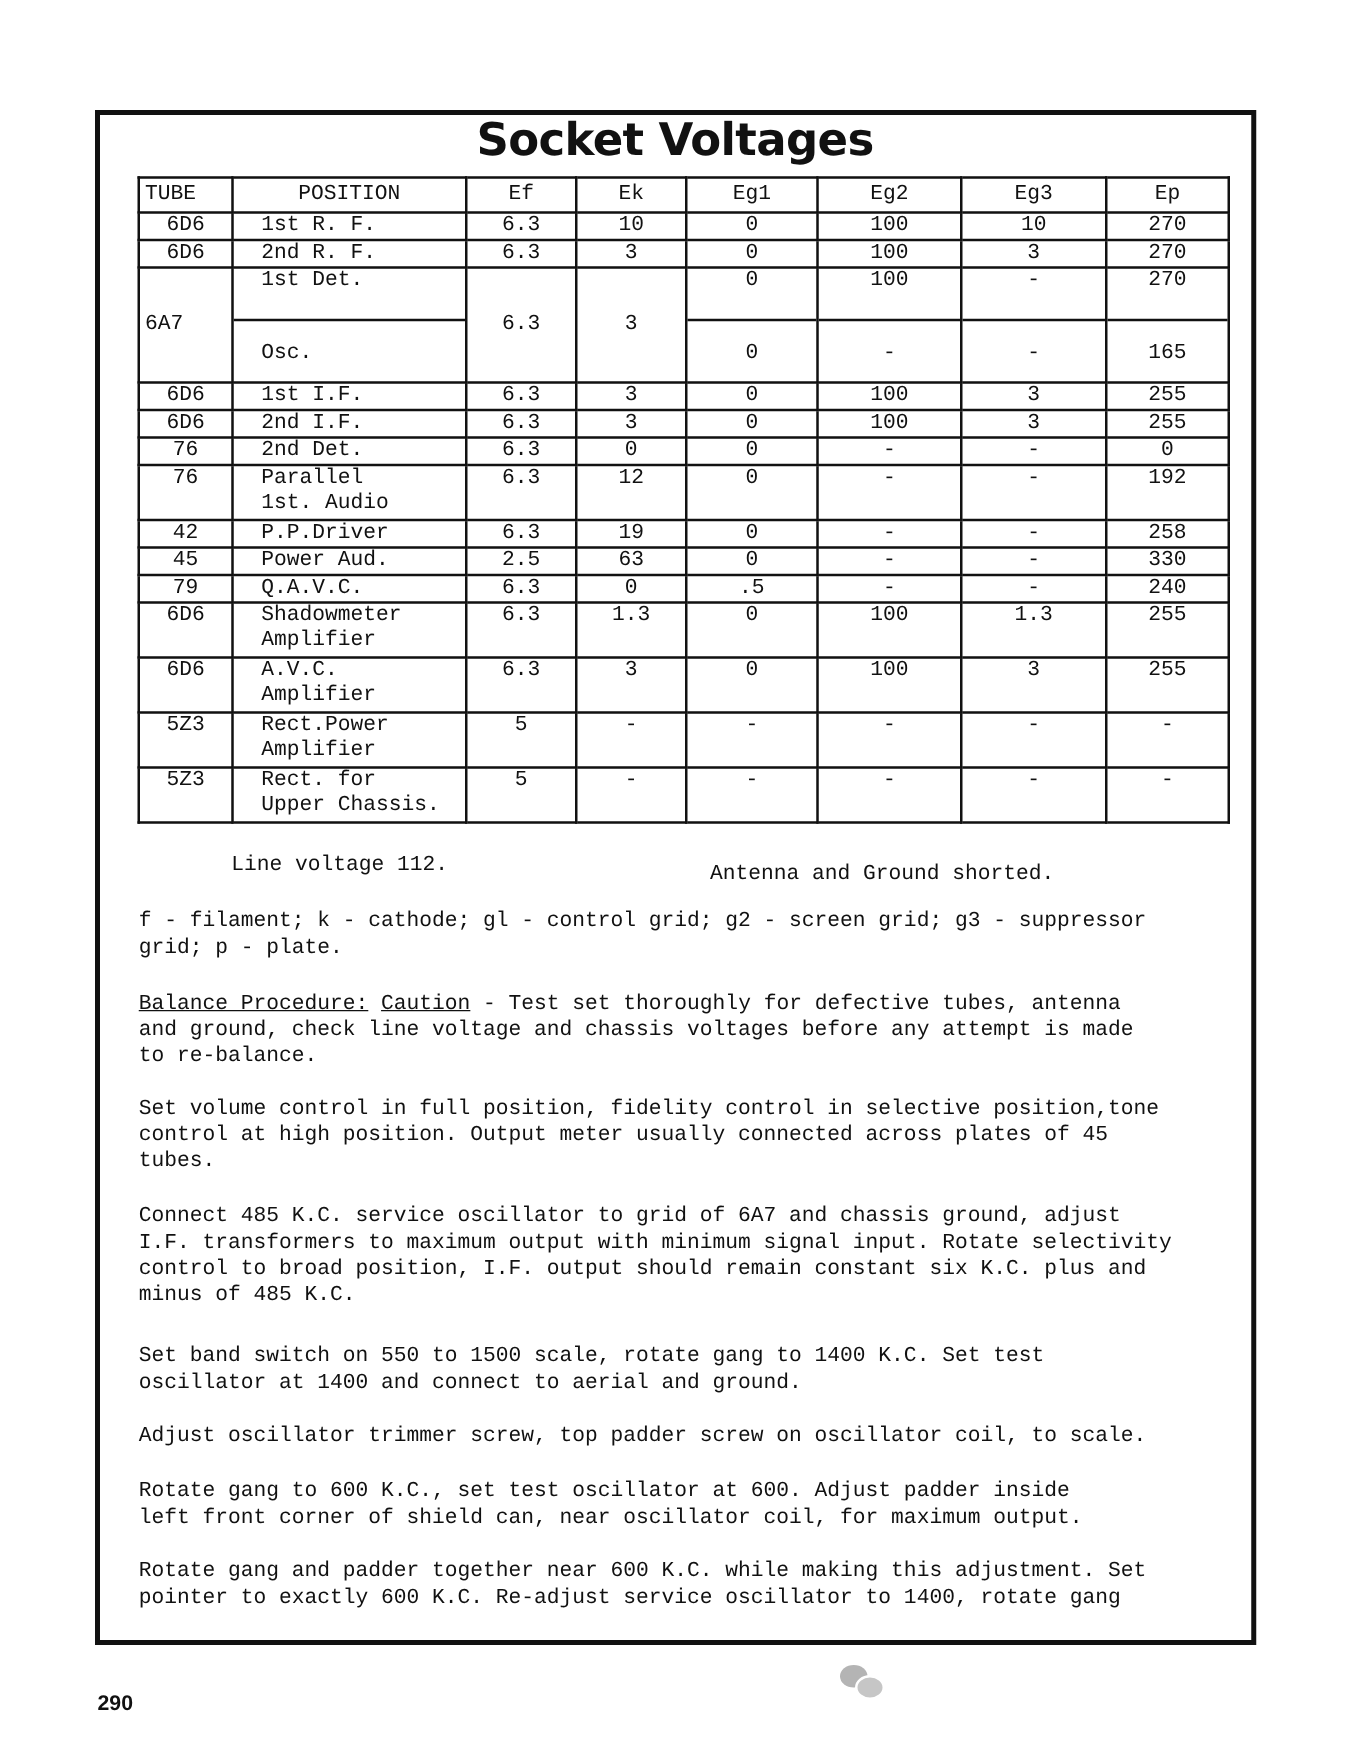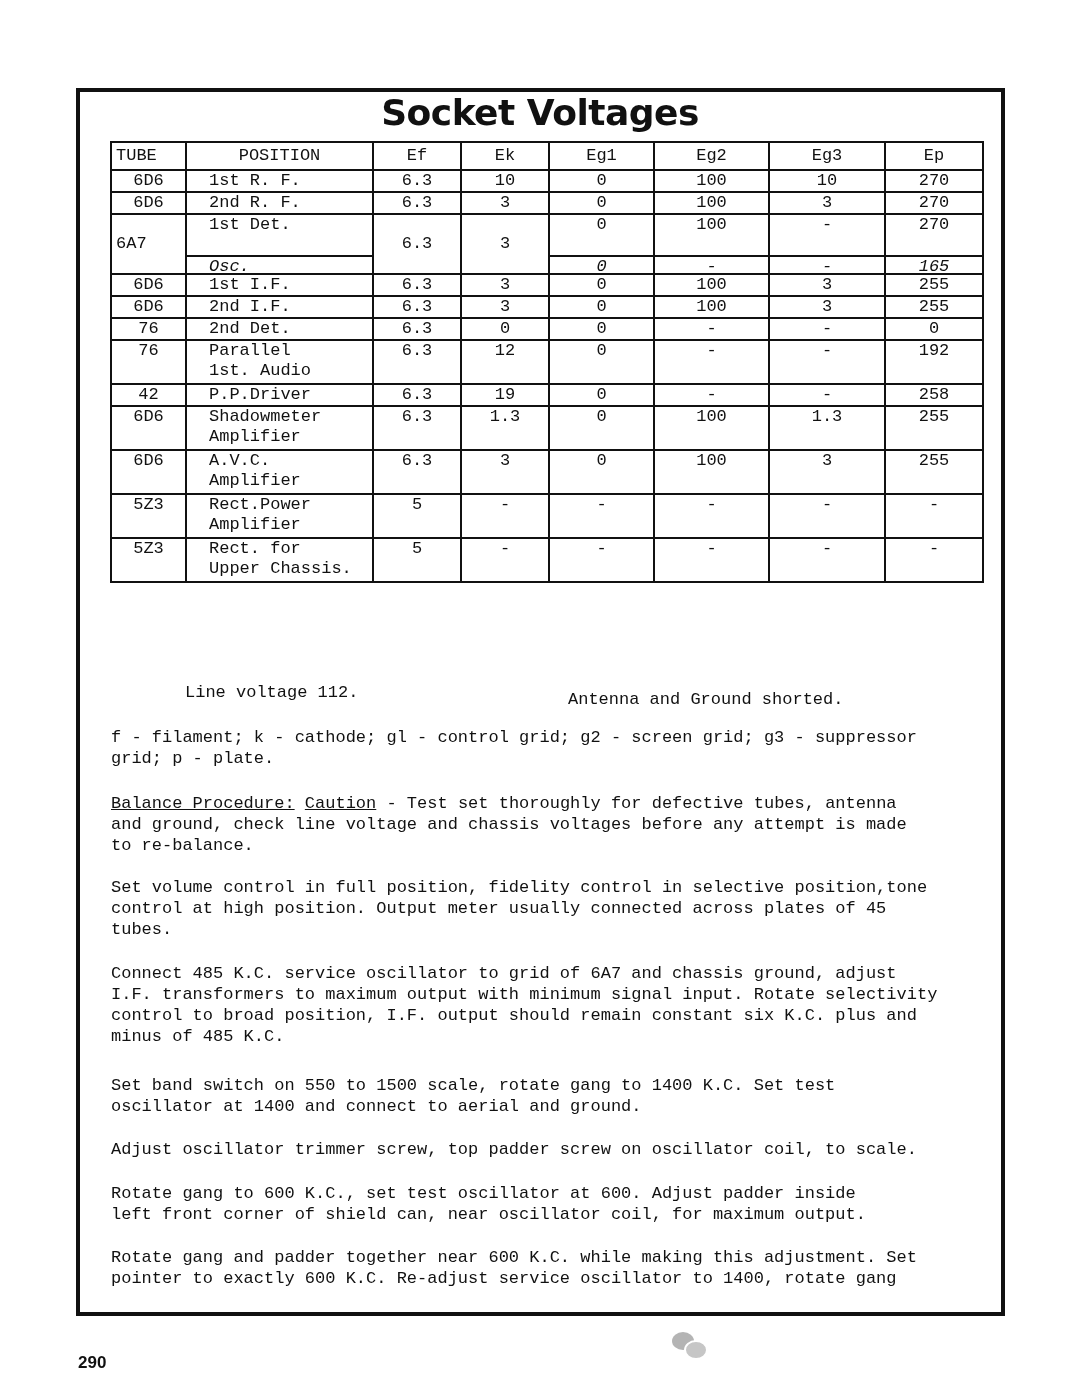--- a/index.html
+++ b/index.html
@@ -41,21 +41,21 @@
   }
   .watermark {
     position: absolute; left: 672px; top: 1330px; font-family: "DejaVu Sans", sans-serif;
     font-size: 30px; color: #b4b4b4; display: flex; align-items: center; gap: 6px;
   }
   .wm-icon { width: 34px; height: 28px; position: relative; }
   .wm-icon .b1 { position:absolute; left:0; top:2px; width:22px; height:18px; border-radius:50%; background:#b4b4b4; }
   .wm-icon .b2 { position:absolute; left:12px; top:10px; width:20px; height:16px; border-radius:50%; background:#c6c6c6; border:2px solid #fff; }
   .split-cell { padding: 0 !important; }
   .split-top { height: 42px; border-bottom: 2px solid #111; box-sizing: border-box; padding: 0 4px; line-height: 20px; }
-  .split-bot { height: 16px; padding: 0 4px; line-height: 20px; font-style: italic; }
+  .split-bot { height: 16px; padding: 16px 4px; line-height: 20px; }
 </style>
 </head>
 <body>
 
 <div class="frame"></div>
 <div class="title">Socket Voltages</div>
 
 <table class="sv">
   <colgroup>
     <col style="width:75px">
@@ -154,20 +154,40 @@
       <tr>
         <td class="c" style="white-space: pre-line;">42</td>
         <td class="l pos" style="white-space: pre-line;">P.P.Driver</td>
         <td class="c" style="white-space: pre-line;">6.3</td>
         <td class="c" style="white-space: pre-line;">19</td>
         <td class="c" style="white-space: pre-line;">0</td>
         <td class="c" style="white-space: pre-line;">-</td>
         <td class="c" style="white-space: pre-line;">-</td>
         <td class="c" style="white-space: pre-line;">258</td>
       </tr>
+      <tr>
+        <td class="c" style="white-space: pre-line;">45</td>
+        <td class="l pos" style="white-space: pre-line;">Power Aud.</td>
+        <td class="c" style="white-space: pre-line;">2.5</td>
+        <td class="c" style="white-space: pre-line;">63</td>
+        <td class="c" style="white-space: pre-line;">0</td>
+        <td class="c" style="white-space: pre-line;">-</td>
+        <td class="c" style="white-space: pre-line;">-</td>
+        <td class="c" style="white-space: pre-line;">330</td>
+      </tr>
+      <tr>
+        <td class="c" style="white-space: pre-line;">79</td>
+        <td class="l pos" style="white-space: pre-line;">Q.A.V.C.</td>
+        <td class="c" style="white-space: pre-line;">6.3</td>
+        <td class="c" style="white-space: pre-line;">0</td>
+        <td class="c" style="white-space: pre-line;">.5</td>
+        <td class="c" style="white-space: pre-line;">-</td>
+        <td class="c" style="white-space: pre-line;">-</td>
+        <td class="c" style="white-space: pre-line;">240</td>
+      </tr>
       <tr style="height: 44px;">
         <td class="c" style="white-space: pre-line;">6D6</td>
         <td class="l pos" style="white-space: pre-line;">Shadowmeter
 Amplifier</td>
         <td class="c" style="white-space: pre-line;">6.3</td>
         <td class="c" style="white-space: pre-line;">1.3</td>
         <td class="c" style="white-space: pre-line;">0</td>
         <td class="c" style="white-space: pre-line;">100</td>
         <td class="c" style="white-space: pre-line;">1.3</td>
         <td class="c" style="white-space: pre-line;">255</td>

